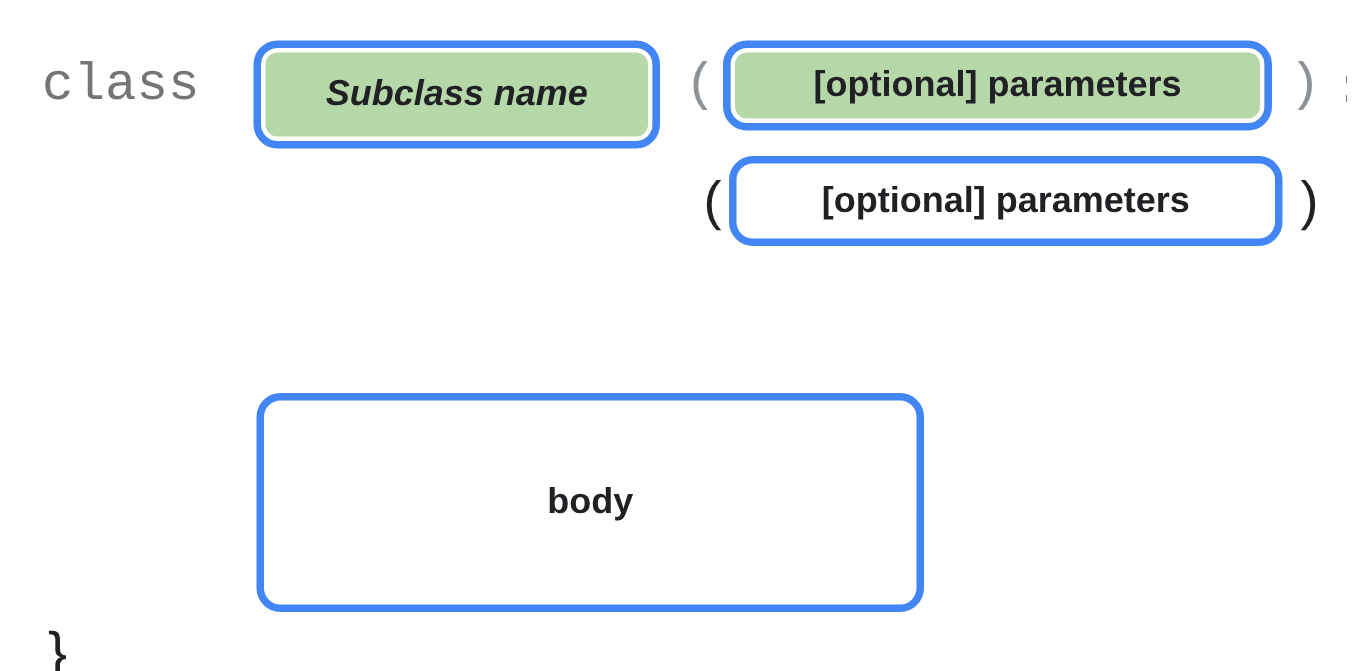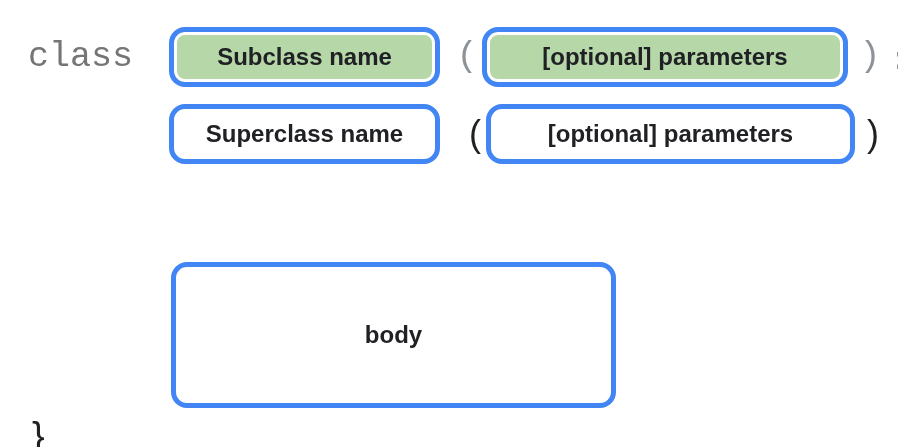--- a/index.html
+++ b/index.html
@@ -74,21 +74,21 @@
     left: 16px;
     top: 396px;
     font-family: "Liberation Sans", sans-serif;
     font-size: 38px;
     font-weight: 400;
     color: var(--text-black);
     line-height: 48px;
   }
   
   .kw-class        { left: 12px;  top: 11px; }
-  .box-subclass    { left: 153px; top: 11px; width: 271px; height: 60px; }
+  .box-subclass    { left: 153px; top: 11px; width: 271px; height: 72px; font-style: italic; }
   .p1-open         { left: 438px; top: 11px; }
   .box-params1     { left: 466px; top: 11px; width: 366px; height: 60px; }
   .p1-close        { left: 841px; top: 11px; }
   .p1-colon        { left: 871px; top: 11px; }
   
   .box-superclass  { left: 153px; top: 88px; width: 271px; height: 60px; }
   .p2-open         { left: 446px; top: 88px; }
   .box-params2     { left: 470px; top: 88px; width: 369px; height: 60px; }
   .p2-close        { left: 844px; top: 88px; }
   .p2-brace        { left: 876px; top: 88px; }
@@ -112,23 +112,20 @@
   <span class="punct punct-mono-gray p1-open">(</span>
 
   <div class="token-box green-box box-params1">
     <span>[optional] parameters</span>
   </div>
 
   <span class="punct punct-mono-gray p1-close">)</span>
 
   <span class="punct punct-colon p1-colon">:</span>
 
-  <div class="token-box white-box box-superclass">
-    <span>Superclass name</span>
-  </div>
 
   <span class="punct punct-sans-black p2-open">(</span>
 
   <div class="token-box white-box box-params2">
     <span>[optional] parameters</span>
   </div>
 
   <span class="punct punct-sans-black p2-close">)</span>
 
   <span class="punct punct-sans-black p2-brace">{</span>

